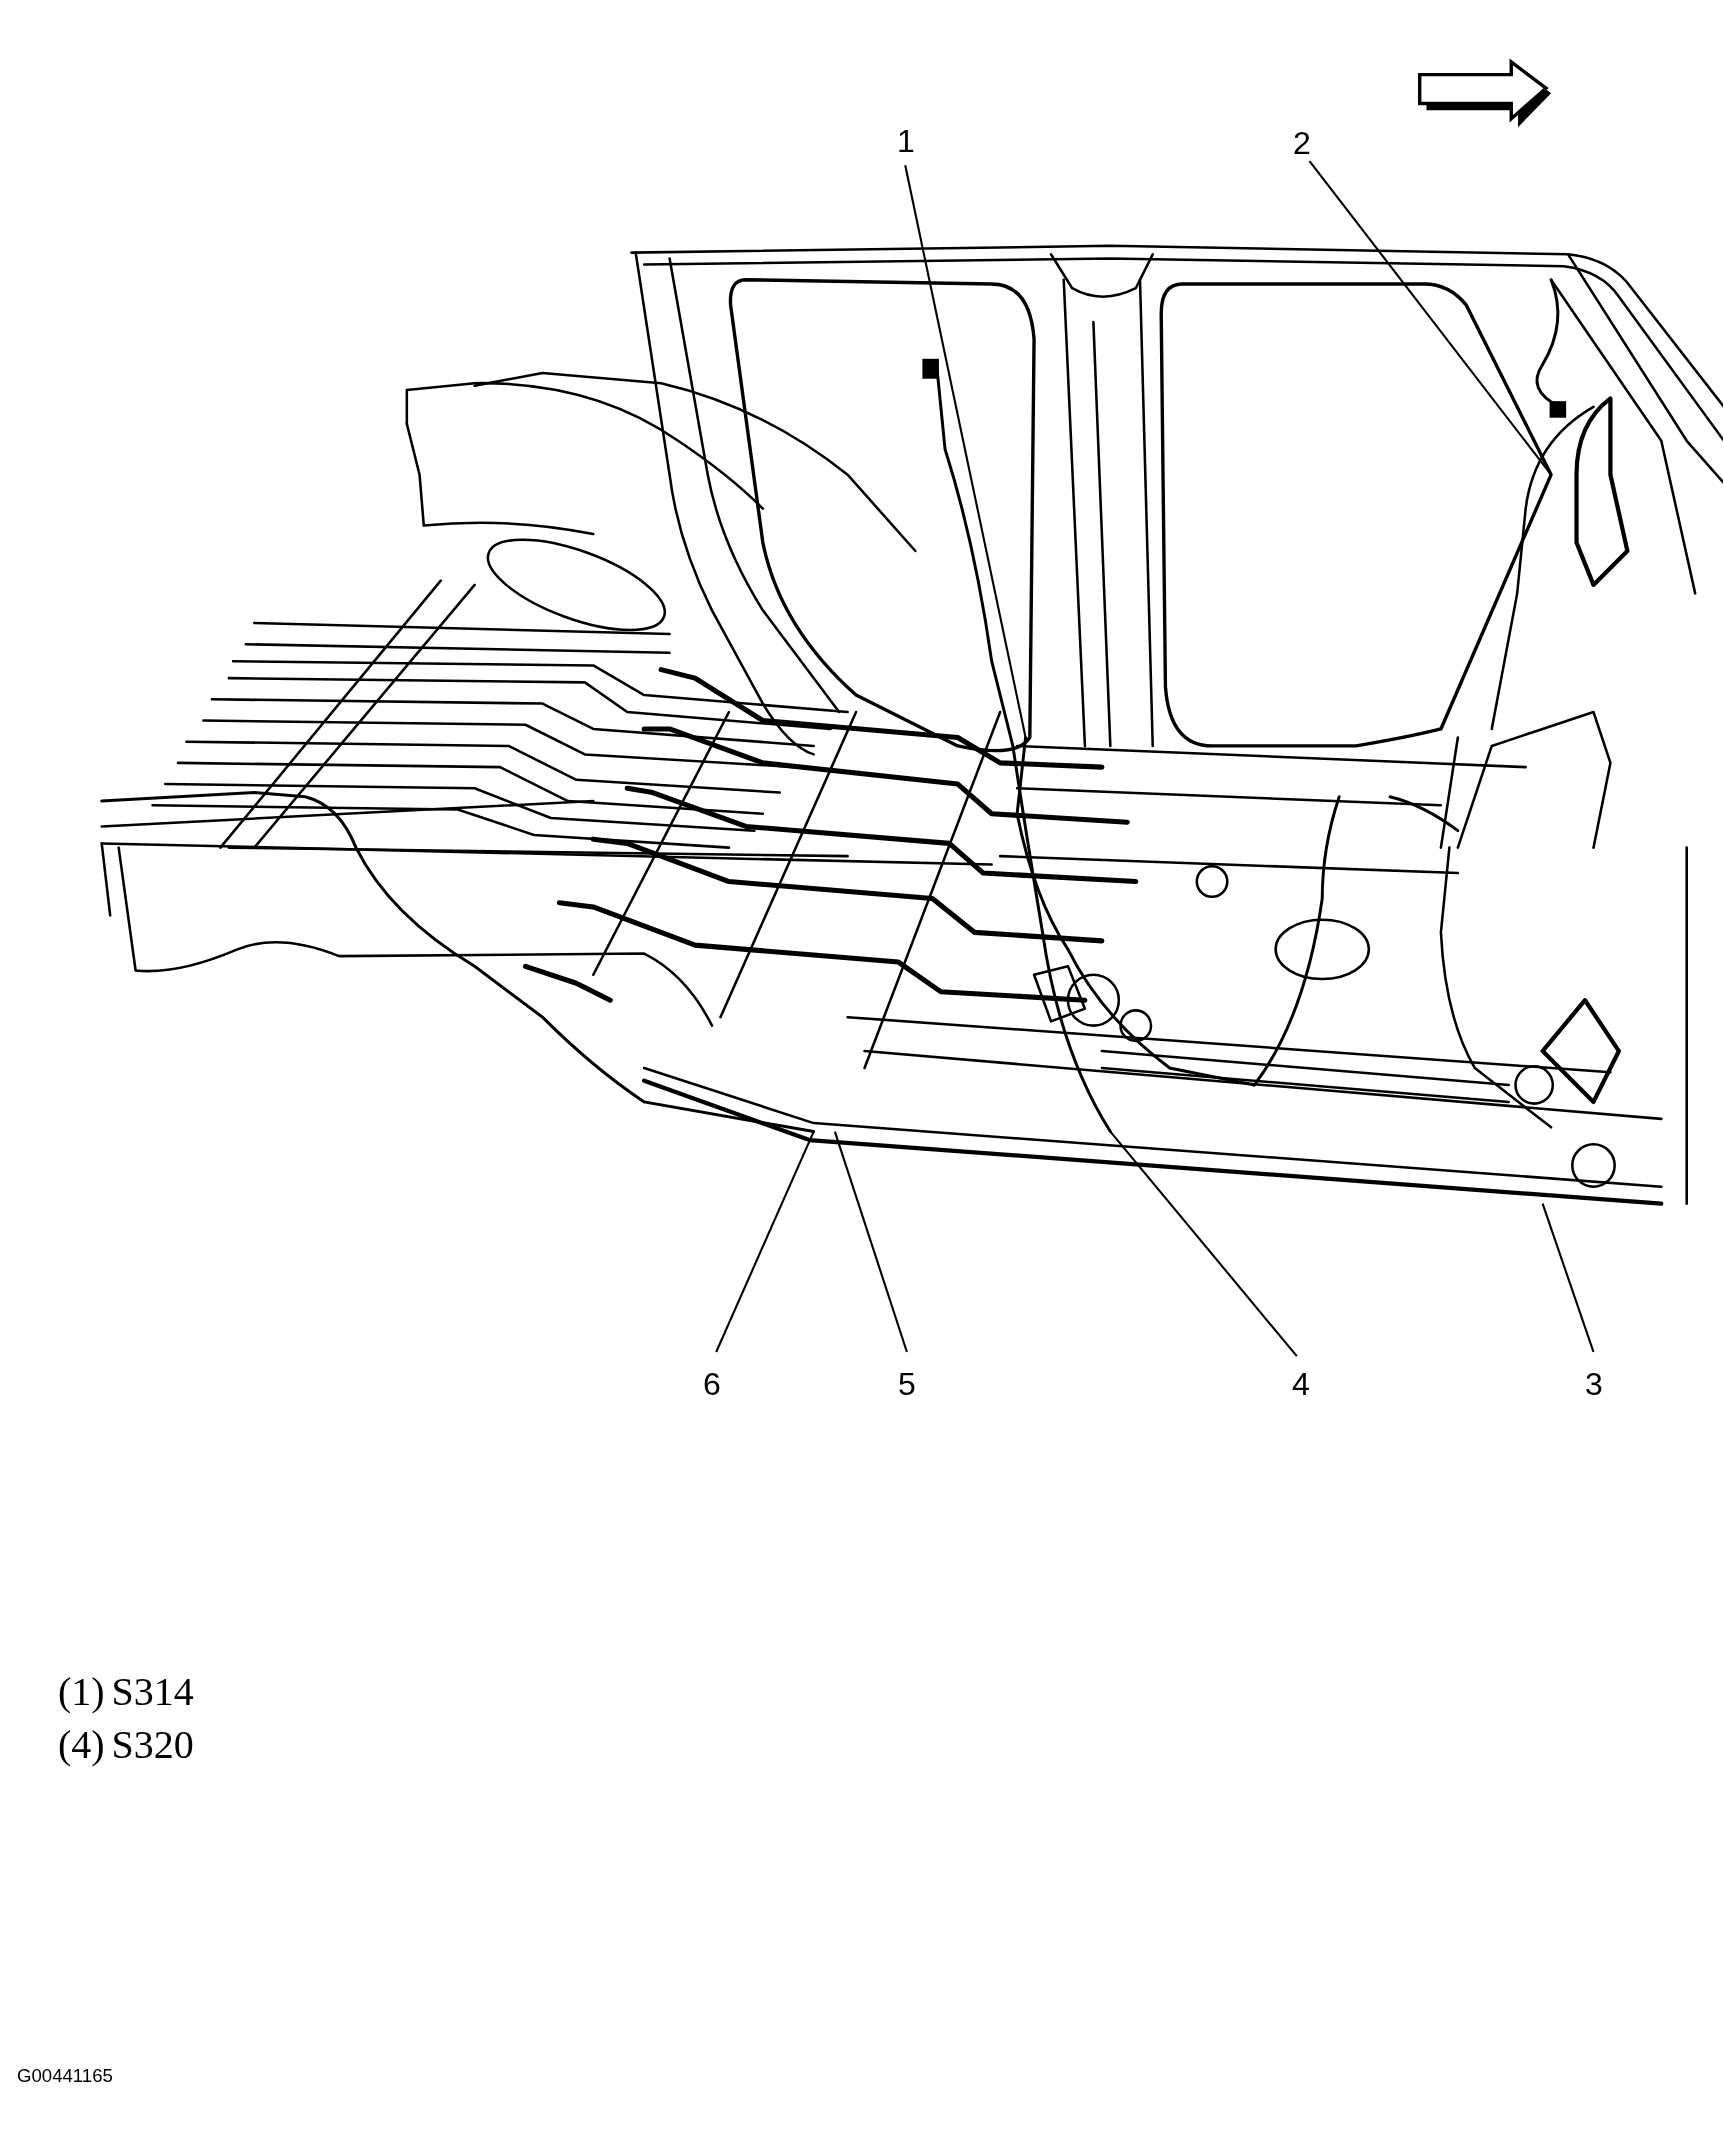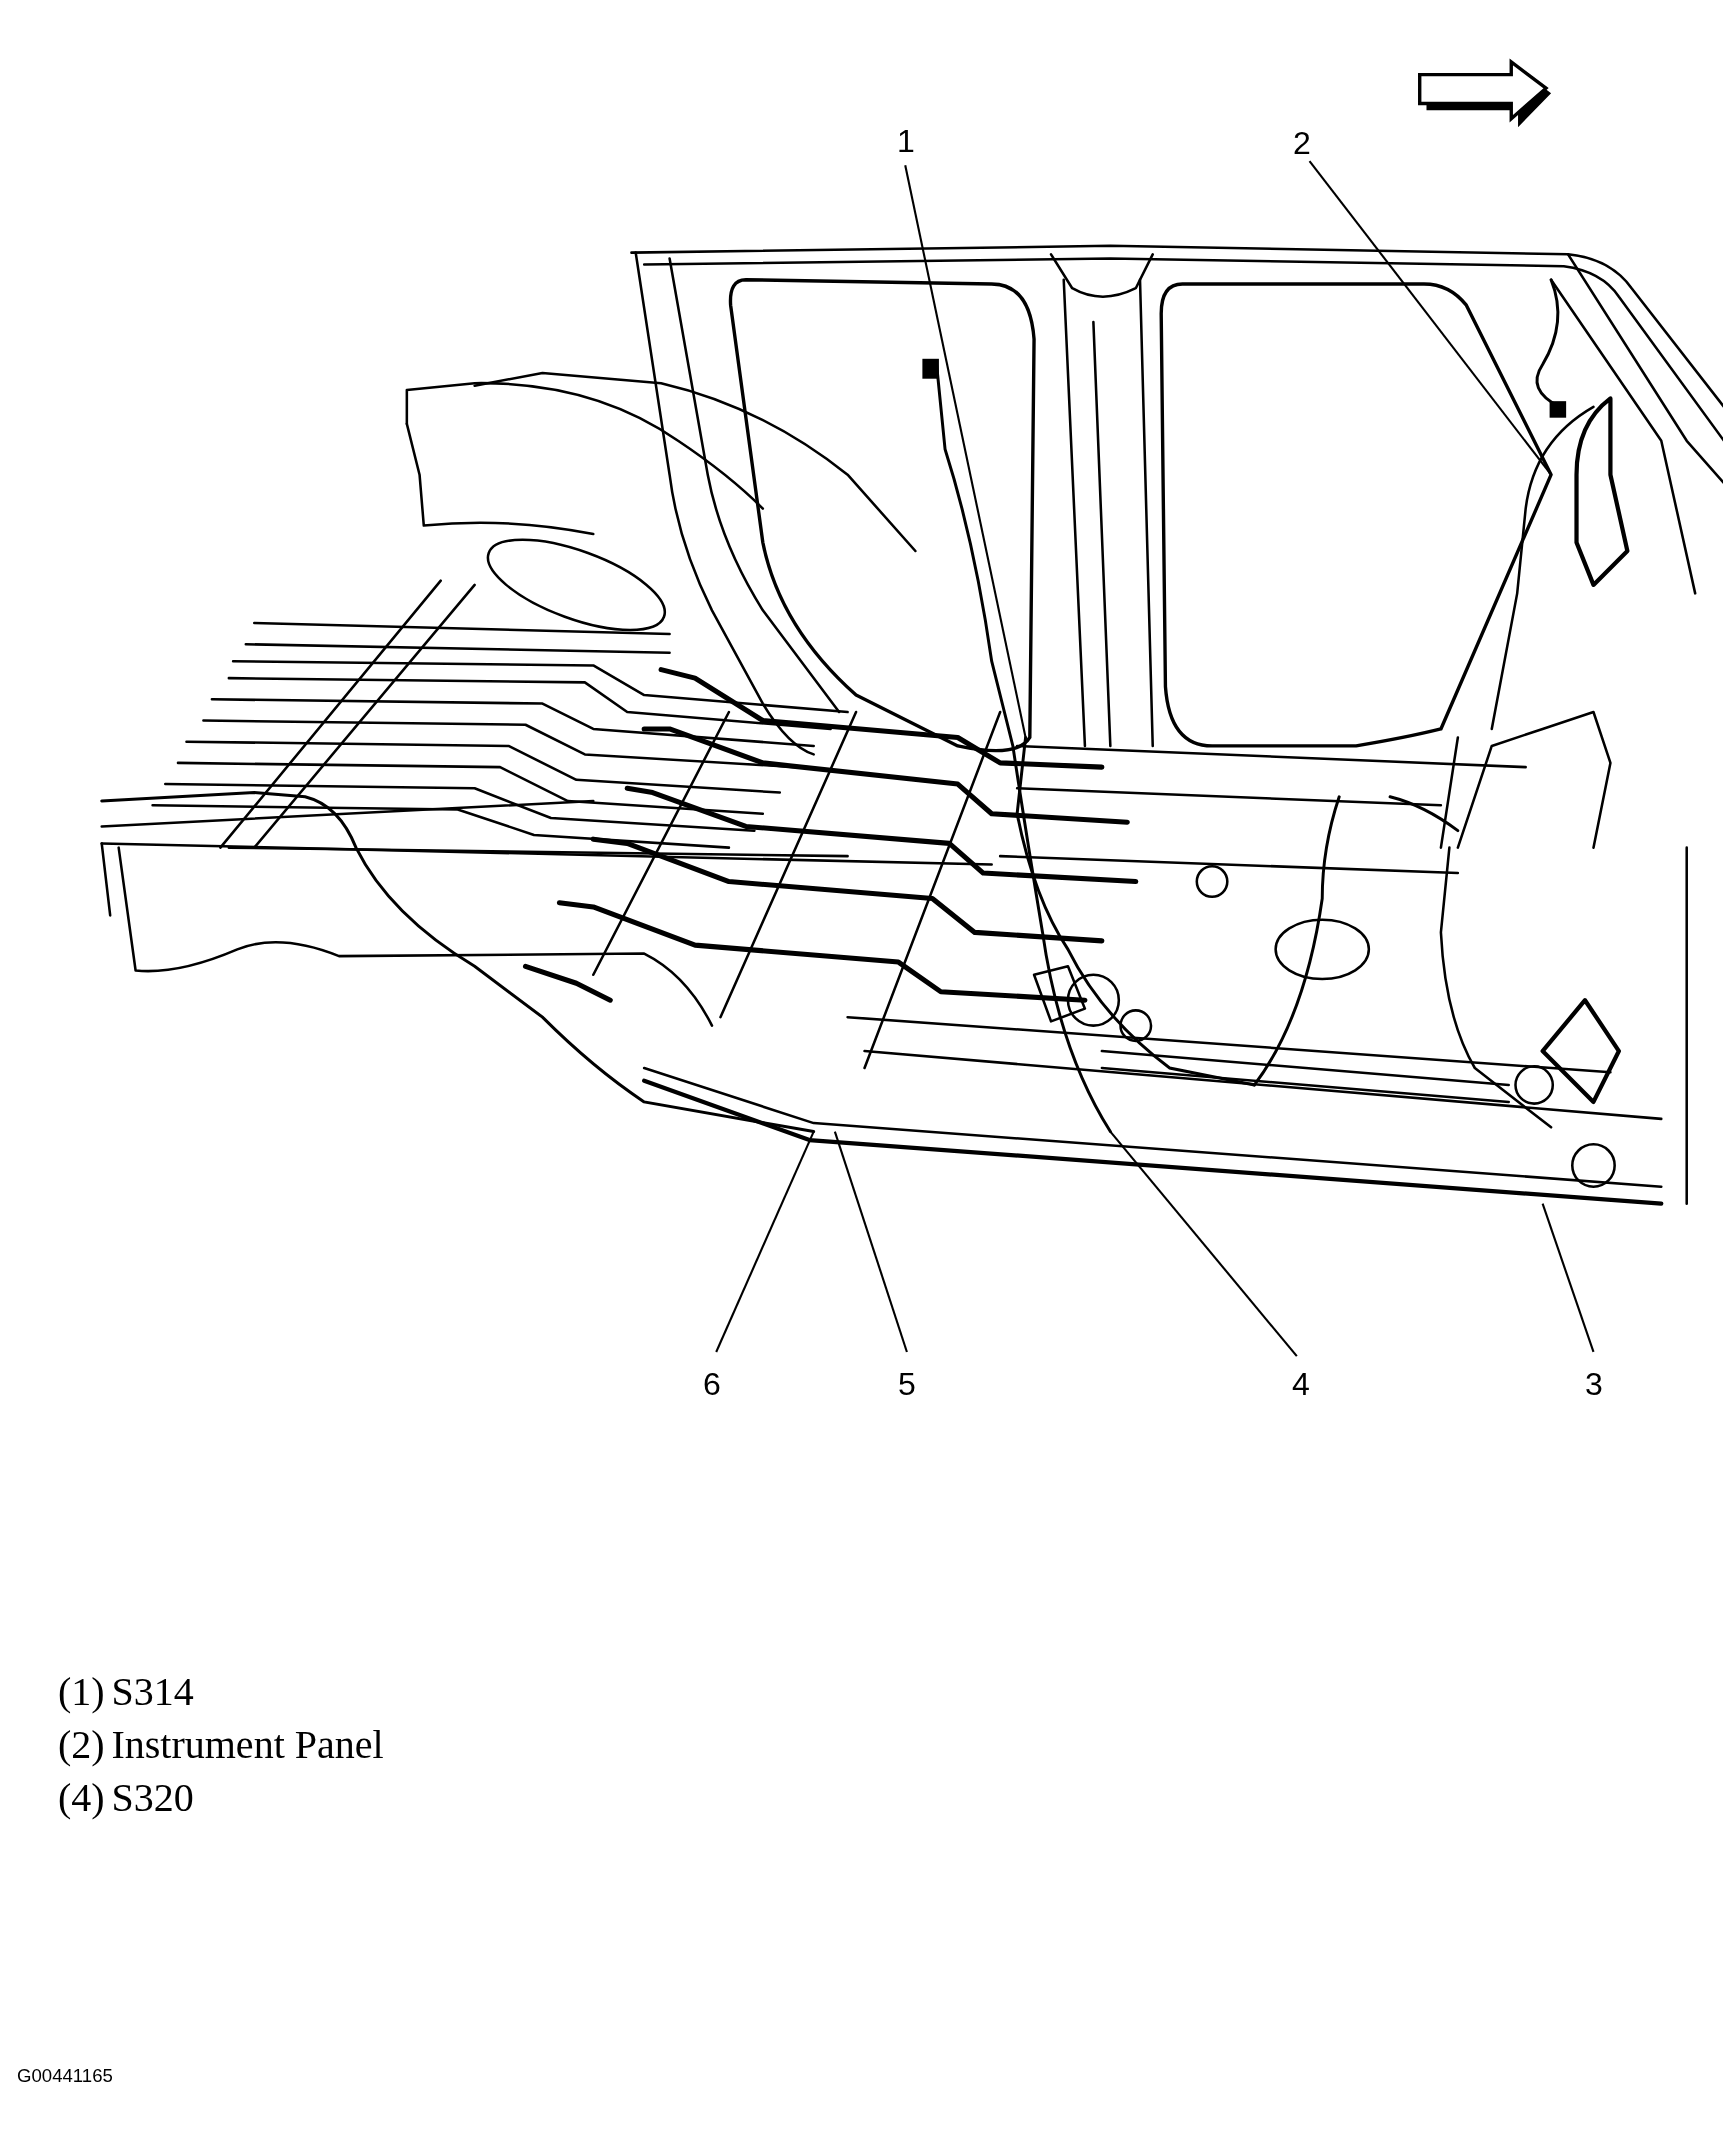--- a/index.html
+++ b/index.html
@@ -132,21 +132,18 @@
 <div class="callout" style="left:1585px;top:1368px;">3</div>
 <div class="callout" style="left:1292px;top:1368px;">4</div>
 <div class="callout" style="left:898px;top:1368px;">5</div>
 <div class="callout" style="left:703px;top:1368px;">6</div>
 
 <div class="legend">
   <div class="legend-row">
     <span class="num">(1)</span><span>S314</span>
   </div>
   <div class="legend-row">
-    <span class="num">(2)</span><span>Instrument Panel</span>
-  </div>
-  <div class="legend-row">
     <span class="num">(4)</span><span>S320</span>
   </div>
 </div>
 
 <div class="figure-id">G00441165</div>
 
 
 </body></html>

